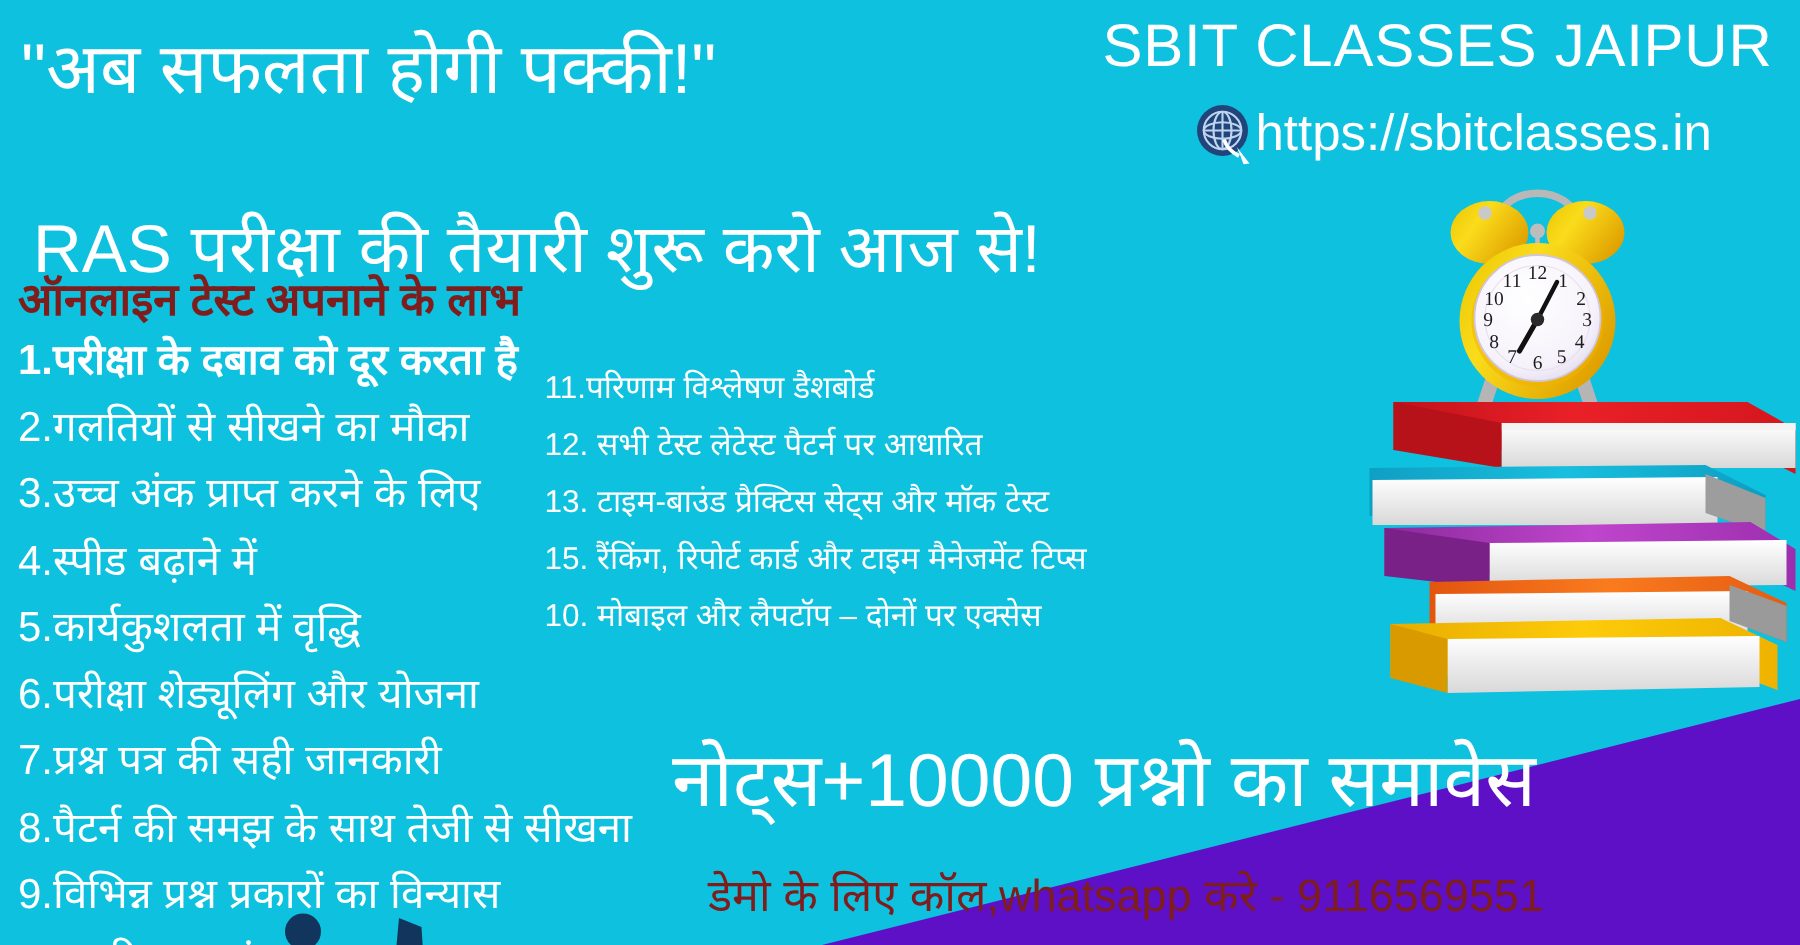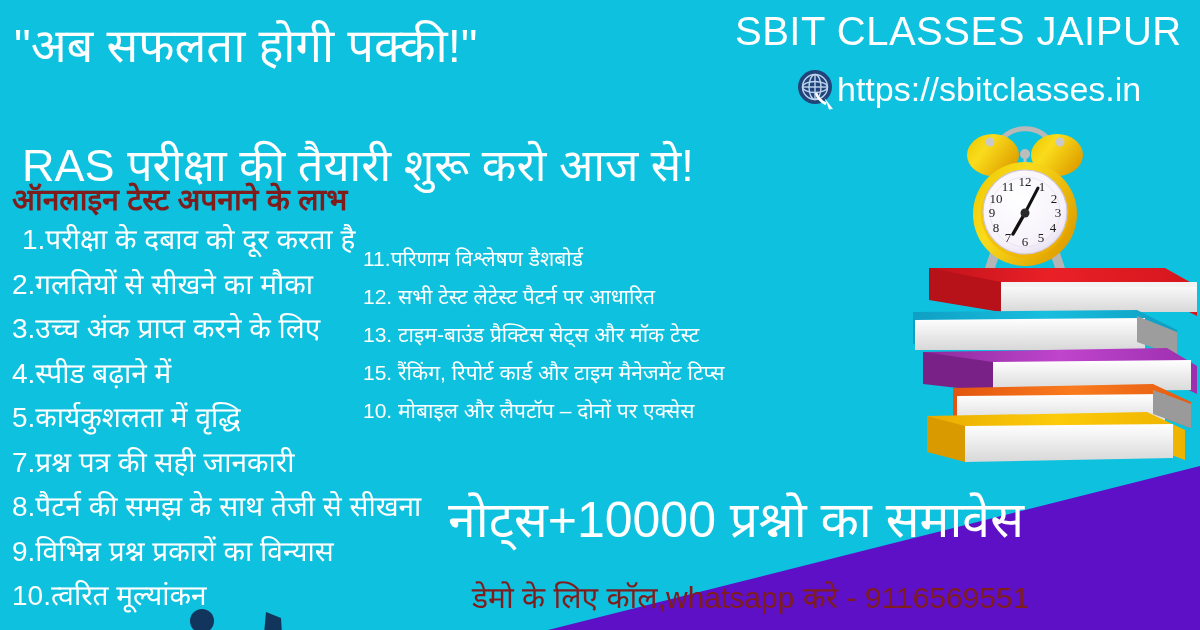--- a/index.html
+++ b/index.html
@@ -103,21 +103,21 @@
   }
   .li {
     color: #ffffff;
     white-space: nowrap;
     line-height: 1.0;
   }
   .col-left .li {
     font-size: 28px;
     margin-bottom: 16.5px;
   }
-  .col-left .li:first-child { font-weight: normal; margin-left: 10px; }
+  .col-left .li:first-child { font-weight: bold; }
   .col-right .li {
     font-size: 21px;
     margin-bottom: 17px;
   }
 
   
   .promo-main {
     position: absolute;
     left: 448px;
     top: 495px;
@@ -191,20 +191,21 @@
   <div class="headline-2">RAS  परीक्षा की तैयारी शुरू करो आज से!</div>
 
   <div class="benefits-heading">ऑनलाइन टेस्ट अपनाने के लाभ</div>
 
   <div class="col-left">
     <div class="li">1.परीक्षा के दबाव को दूर करता है</div>
     <div class="li">2.गलतियों से सीखने का मौका</div>
     <div class="li">3.उच्च अंक प्राप्त करने के लिए</div>
     <div class="li">4.स्पीड बढ़ाने में</div>
     <div class="li">5.कार्यकुशलता में वृद्धि</div>
+    <div class="li">6.परीक्षा शेड्यूलिंग और योजना</div>
     <div class="li">7.प्रश्न पत्र की सही जानकारी</div>
     <div class="li">8.पैटर्न की समझ के साथ तेजी से सीखना</div>
     <div class="li">9.विभिन्न प्रश्न प्रकारों का विन्यास</div>
     <div class="li">10.त्वरित मूल्यांकन</div>
   </div>
 
   <div class="col-right">
     <div class="li">11.परिणाम विश्लेषण डैशबोर्ड</div>
     <div class="li">12. सभी  टेस्ट  लेटेस्ट पैटर्न पर आधारित</div>
     <div class="li">13.  टाइम-बाउंड प्रैक्टिस सेट्स और मॉक टेस्ट</div>

